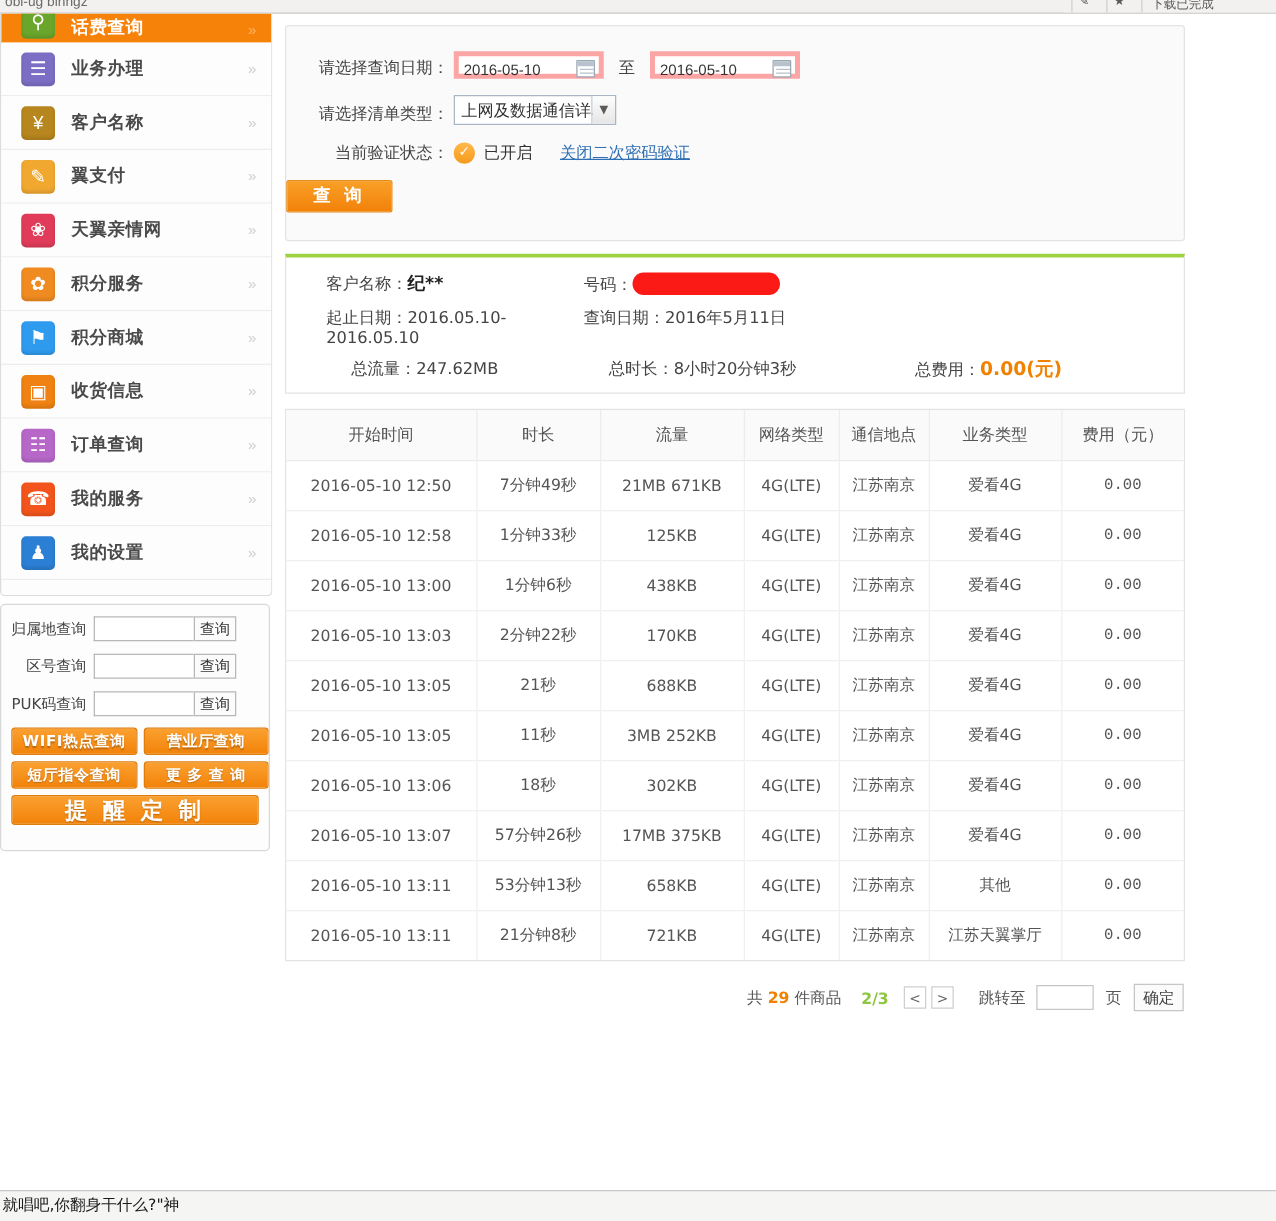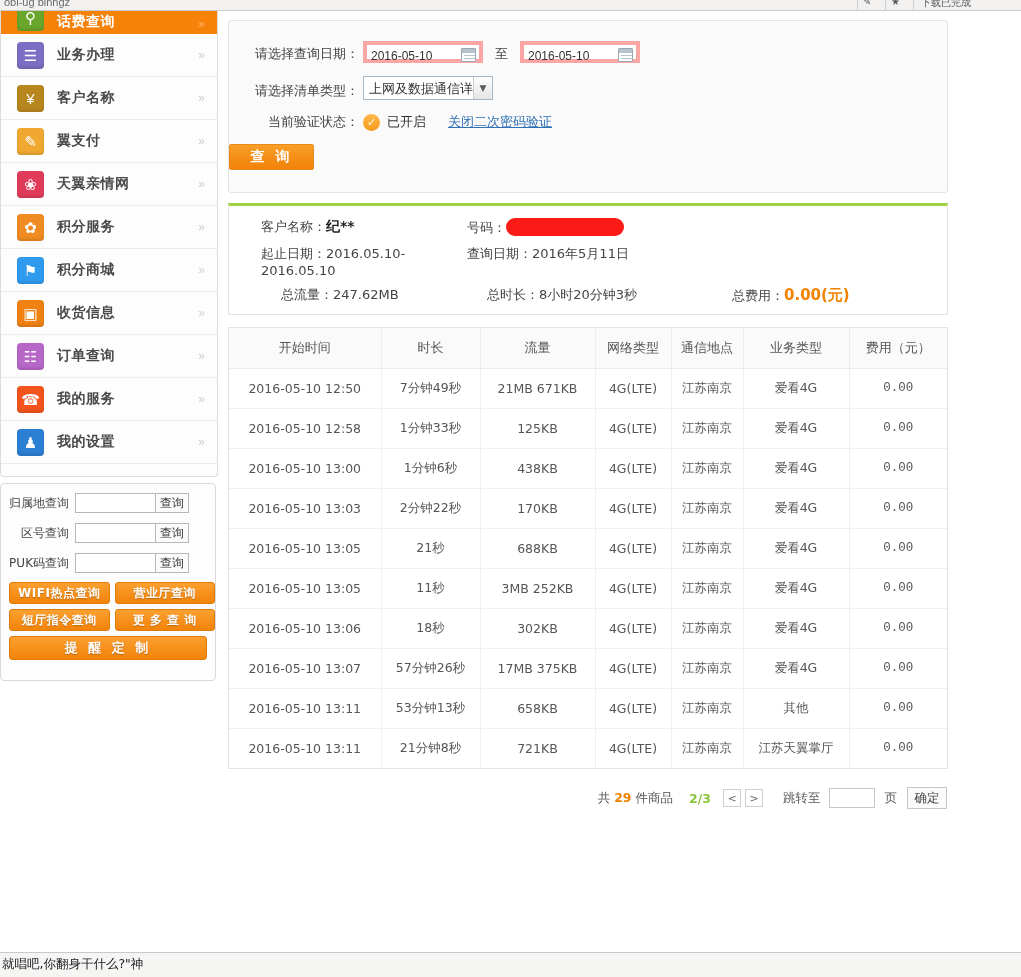--- a/index.html
+++ b/index.html
@@ -80,21 +80,21 @@
   }
   .obtn-row{ display:flex; gap:5px; margin:0 0 5px 8px; }
   .obtn{
     flex:1; height:22px; border:1px solid #e07c0a; border-radius:3px;
     background:linear-gradient(#fba030,#f28309);
     color:#fff; font-size:12px; font-weight:bold; letter-spacing:.5px;
     display:flex; align-items:center; justify-content:center; cursor:pointer;
     text-shadow:0 1px 1px rgba(0,0,0,.25);
     font-family:"DejaVu Sans",sans-serif;
   }
-  .obtn.wide{ margin:3px 8px 0 8px; height:24px; font-size:13px; letter-spacing:3px; }
+  .obtn.wide{ margin:3px 8px 0 8px; height:24px; font-size:18px; letter-spacing:3px; }
 
   
   .main{ position:absolute; left:228px; top:11px; width:720px; }
 
   .phone-bar{
     height:60px; border:1px solid #e2e2e2; background:#fff; border-radius:3px;
     display:flex; align-items:center; padding:0 16px; margin-top:5px;
   }
   .phone-label{ font-size:19px; font-weight:bold; color:#333; letter-spacing:1px;
     font-family:"DejaVu Sans",sans-serif;}

